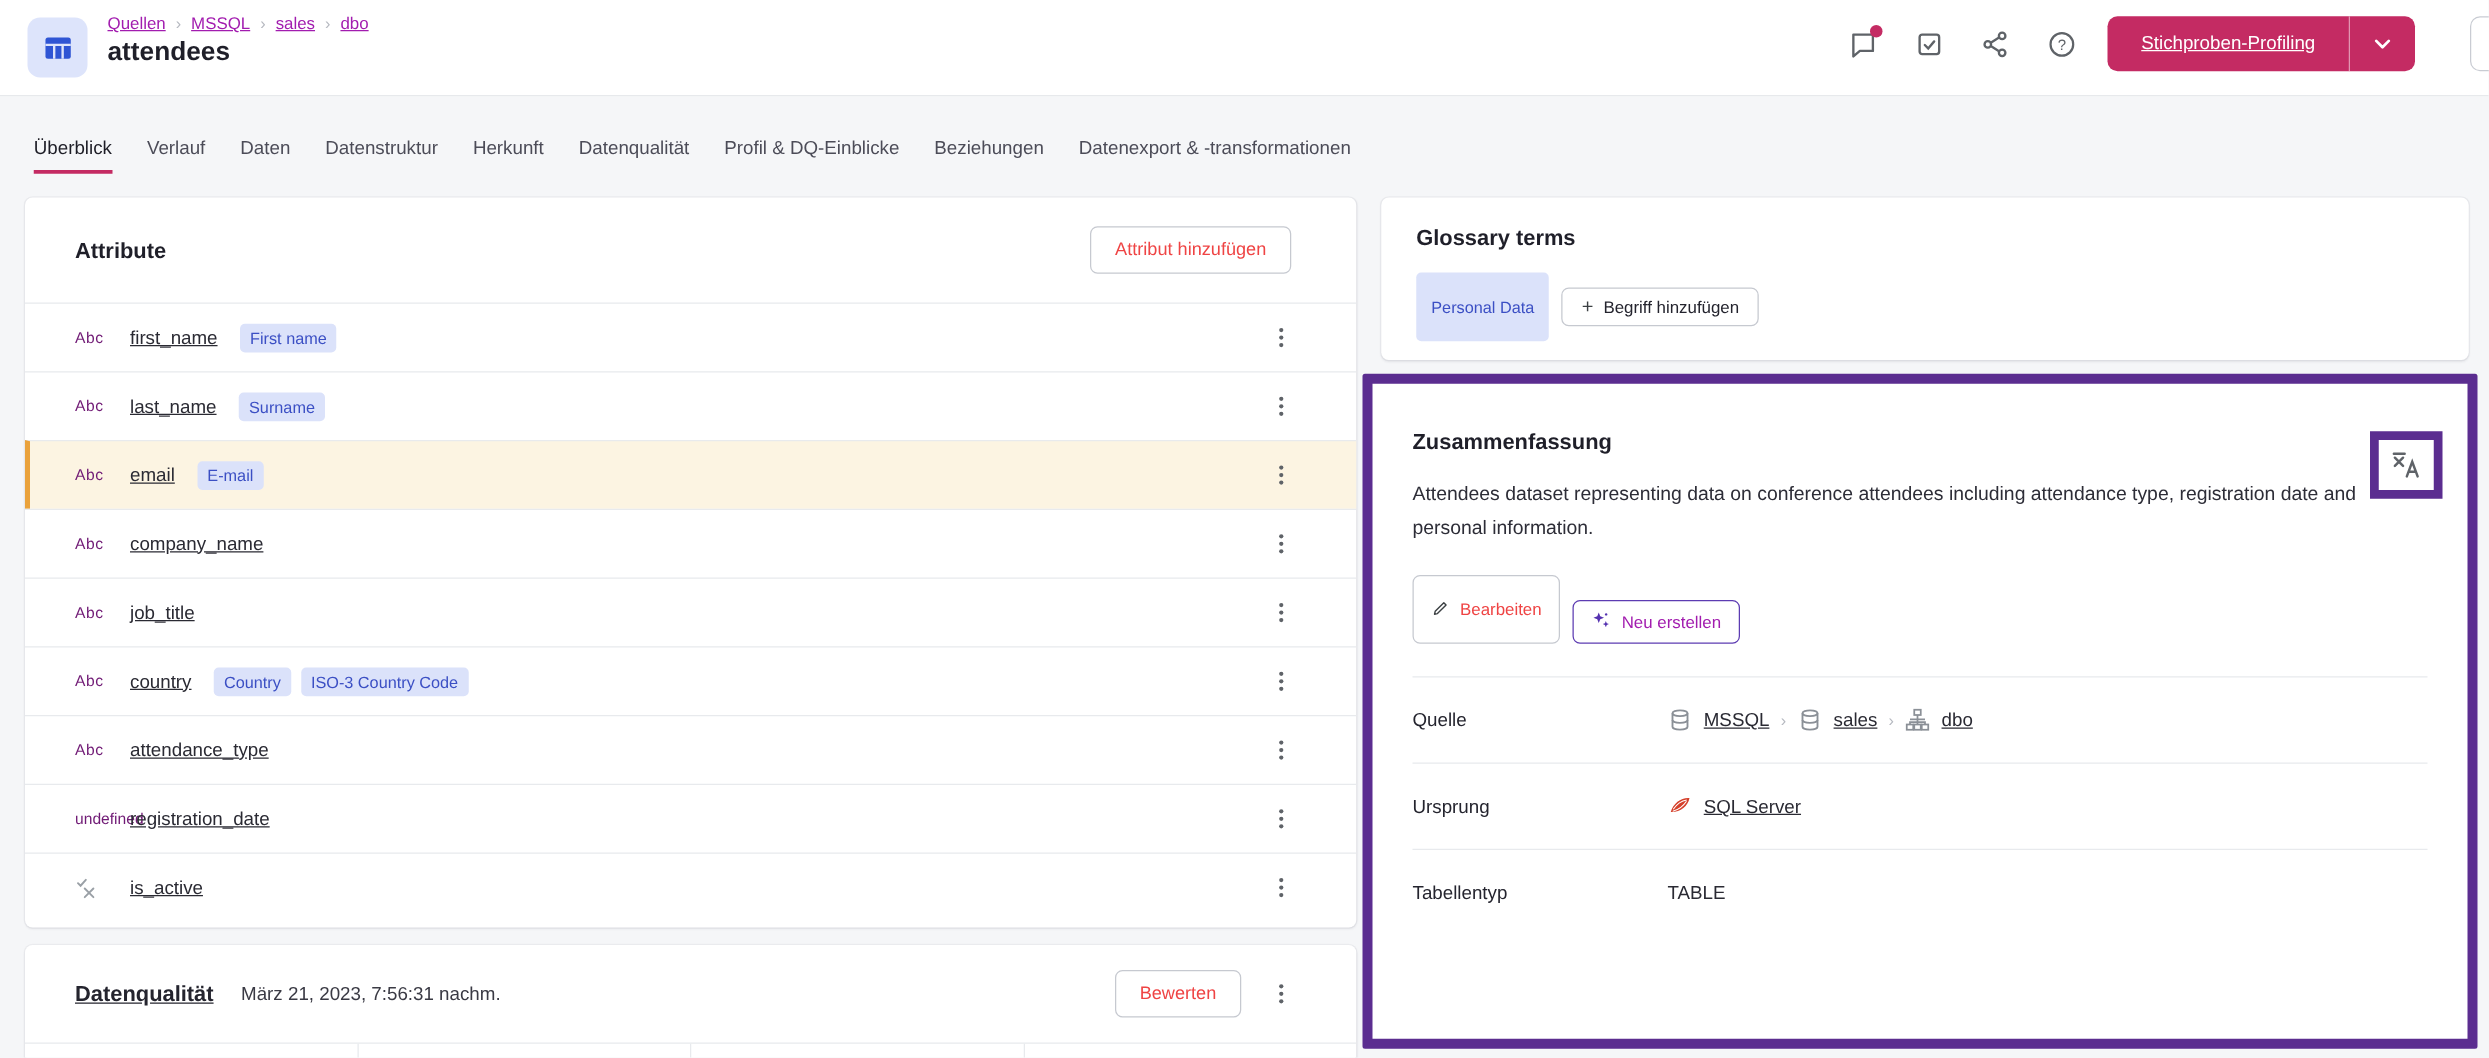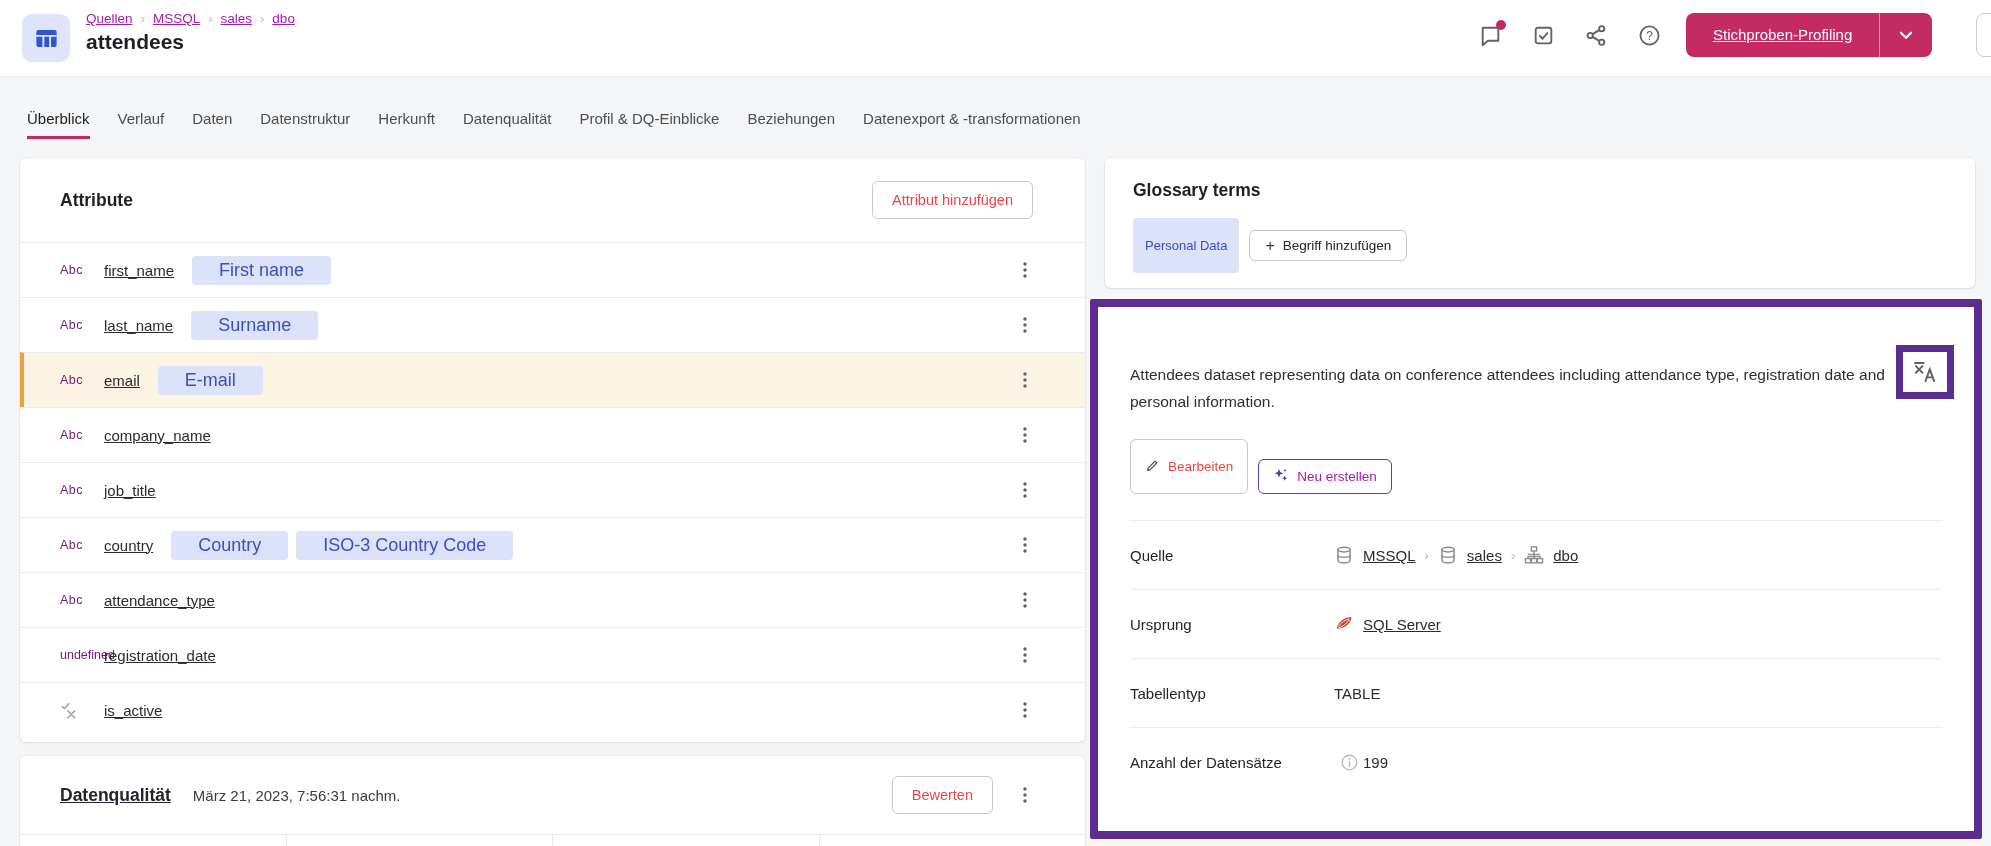--- a/index.html
+++ b/index.html
@@ -37,21 +37,21 @@
   .btn-sm{padding:7px 14px;font-size:13.5px;display:inline-flex;align-items:center;gap:8px;}
   .btn-purple{border-color:#5d3cb2;color:#a21caf;margin-top:20px;}
   
   #attr-card{left:20px;top:158px;width:1065px;height:584px;}
   .attr-head{display:flex;align-items:center;justify-content:space-between;height:84px;padding:0 52px 0 40px;}
   .attr-row{display:flex;align-items:center;height:55px;border-top:1px solid #e8eaed;padding:0 48px 0 40px;box-sizing:border-box;}
   .attr-row.hl{background:var(--row-hl-bg,#fcf4e2);border-left:4px solid var(--row-hl-border,#eaa23c);padding-left:36px;}
   .attr-type{width:44px;flex:none;color:#701a75;font-size:12.5px;display:flex;align-items:center;}
   .attr-type svg{width:19px;height:19px;}
   .attr-name{font-size:15px;color:#2a2a33;text-decoration:underline;margin-right:18px;cursor:pointer;}
-  .tag{background:var(--tag-bg,#dbe2fa);color:var(--tag-text,#3b4fc4);font-size:18px;font-weight:500;padding:4px 27px;border-radius:4px;margin-right:8px;cursor:pointer;white-space:nowrap;}
+  .tag{background:var(--tag-bg,#dbe2fa);color:var(--tag-text,#3b4fc4);font-size:13px;font-weight:500;padding:4px 8px;border-radius:4px;margin-right:8px;cursor:pointer;white-space:nowrap;}
   .kebab{margin-left:auto;width:24px;height:24px;cursor:pointer;flex:none;}
   .kebab svg{width:24px;height:24px;}
   
   #dq-card{left:20px;top:756px;width:1065px;height:150px;}
   .dq-head{display:flex;align-items:center;height:78px;padding:0 48px 0 40px;}
   .dq-title{font-size:17.5px;font-weight:700;text-decoration:underline;cursor:pointer;}
   .dq-date{margin-left:22px;font-size:15px;color:#3a3a44;}
   .dq-head .btn{margin-left:auto;}
   .dq-head .kebab{margin-left:20px;}
   .dq-tablerow{border-top:1px solid #e8eaed;height:70px;display:flex;}
@@ -299,20 +299,21 @@
       <span class="term-tag">Personal Data</span>
       <button class="add-term-btn">
         <span class="plus-glyph">+</span>
         <span>Begriff hinzufügen</span>
       </button>
     </div>
 </div>
 
 <div id="highlight-wrap">
   <div class="sum-inner">
+    <div class="section-title">Zusammenfassung</div>
 
     <div class="translate-marker">
       <div class="translate-btn">
         <svg viewBox="0 0 24 24" fill="none" stroke="#5f6368" stroke-width="1.7" stroke-linecap="round">
           <path d="M3.5 4.3h7.4"></path>
           <path d="M4.2 7l5.6 5.6M9.8 7l-5.6 5.6"></path>
           <path d="M12.4 19.8L16.1 9.8l3.7 10M13.7 16.6h4.8"></path>
         </svg>
       </div>
     </div>
@@ -381,28 +382,15 @@
             </span>
             <span class="link">SQL Server</span>
           </div>
         </div>
         <div class="field-row">
           <div class="field-label">Tabellentyp</div>
           <div class="field-value">
             <span>TABLE</span>
           </div>
         </div>
-        <div class="field-row">
-          <div class="field-label">Anzahl der Datensätze</div>
-          <span class="info-icon">
-            <svg viewBox="0 0 20 20">
-              <circle cx="10" cy="10" r="7.6" fill="none" stroke="#b6b9c0" stroke-width="1.4"></circle>
-              <path d="M10 9.2v4.4" stroke="#b6b9c0" stroke-width="1.6" stroke-linecap="round"></path>
-              <circle cx="10" cy="6.3" r="0.95" fill="#b6b9c0"></circle>
-            </svg>
-          </span>
-          <div class="field-value">
-            <span>199</span>
-          </div>
-        </div>
       </div>
   </div>
 </div>
 
 </body></html>

